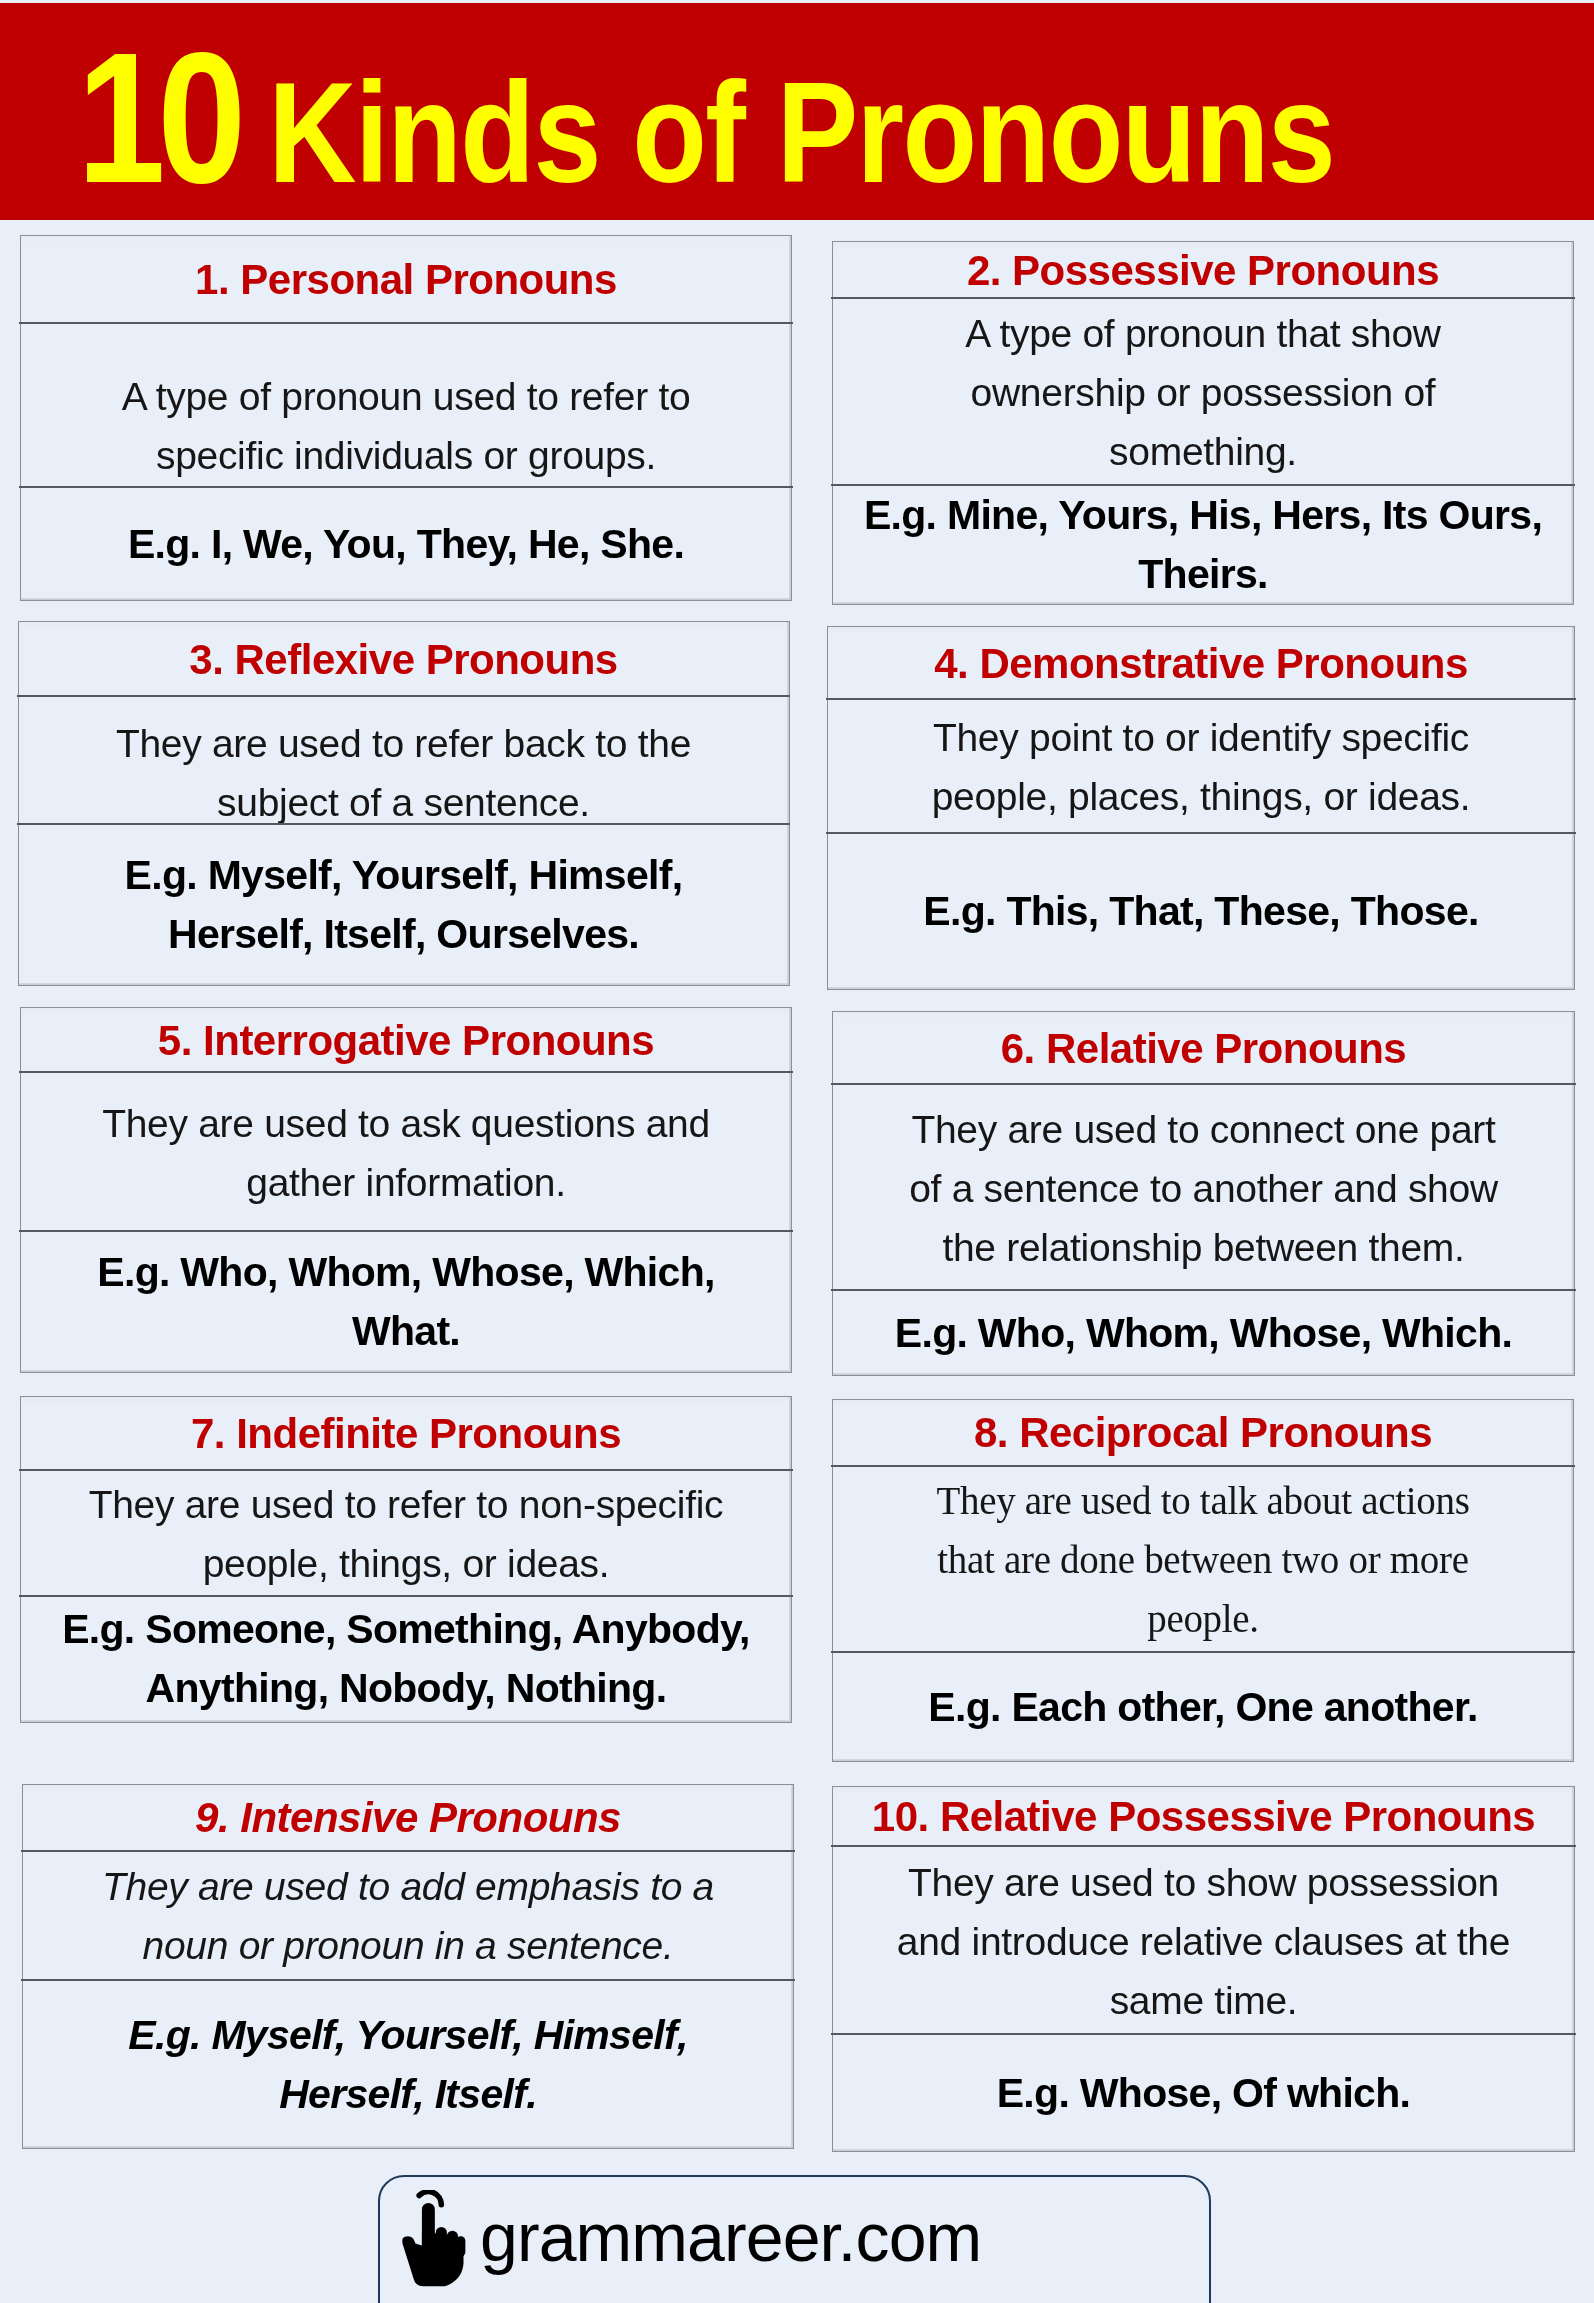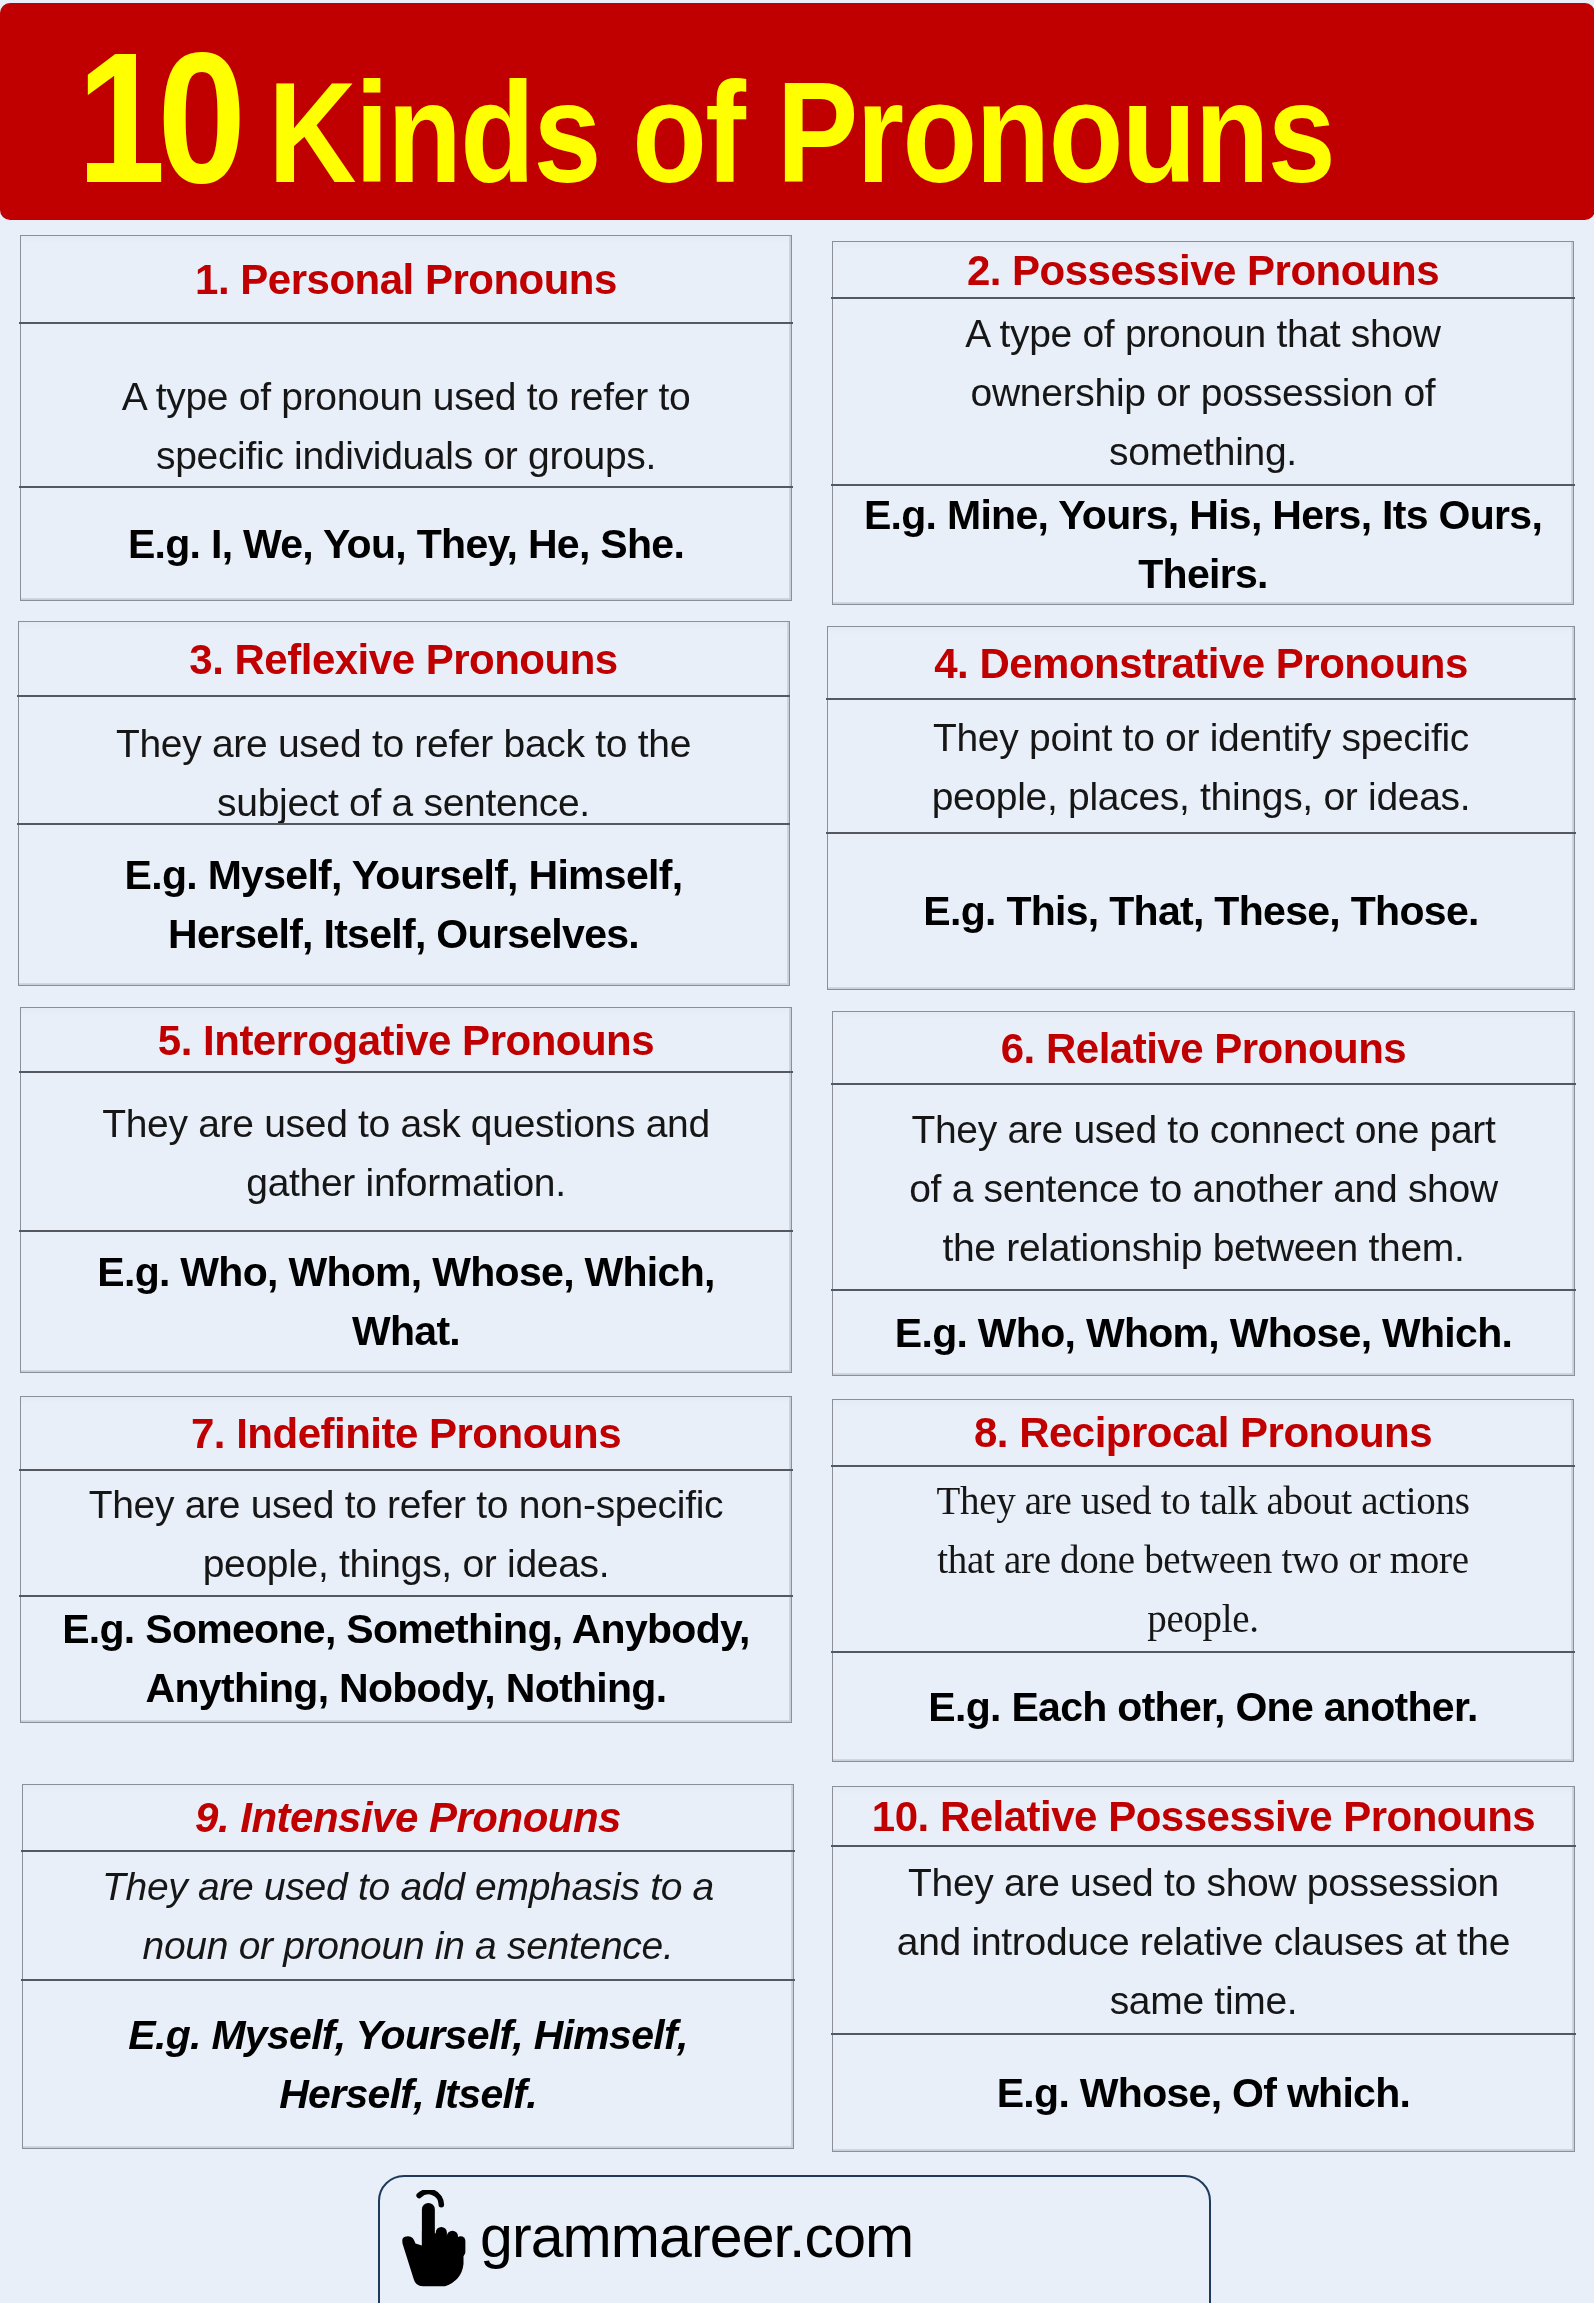--- a/index.html
+++ b/index.html
@@ -4,21 +4,20 @@
 <style>
   html, body { margin: 0; padding: 0; }
   body {
     width: 1595px; height: 2304px; position: relative; overflow: hidden;
     background: #E8EFF8;
     font-family: "Liberation Sans", sans-serif;
   }
   .banner {
     position: absolute; left: 0; top: 2.8px; width: 1595px; height: 217px;
     background: #C00000;
-    border-radius: 10px;
   }
   .banner-title {
     position: absolute; left: 77px; top: 28px; height: 175px;
     white-space: nowrap; color: #FFFF00; font-weight: bold;
     transform-origin: left top; transform: scaleX(0.86);
     display: flex; align-items: baseline;
   }
   .banner-num { font-size: 185px; line-height: 175px; letter-spacing: -9.2px; margin-right: 35px; }
   .banner-text { font-size: 142px; line-height: 175px; letter-spacing: -1.8px; }
 
@@ -39,21 +38,21 @@
   .desc-line { color: #161616; font-size: 39px; line-height: 59px; white-space: nowrap; letter-spacing: -0.3px; }
   .ex-line { color: #000; font-weight: bold; font-size: 41px; line-height: 59px; white-space: nowrap; letter-spacing: -0.7px; }
 
   .footer {
     position: absolute; left: 378px; top: 2175px; width: 833px; height: 157px;
     box-sizing: border-box; border: 2.8px solid #1F3B5C; border-radius: 26px;
     background: #E8EFF8;
   }
   .hand-icon { position: absolute; left: 14.8px; top: 13px; width: 76px; height: 98px; }
   .footer-text {
-    position: absolute; left: 100px; top: 9.2px; font-size: 59px; line-height: 102px;
+    position: absolute; left: 100px; top: 9.2px; font-size: 68px; line-height: 102px;
     color: #000; white-space: nowrap; letter-spacing: -0.9px;
   }
 </style>
 </head>
 <body>
 
 <div class="banner">
   <div class="banner-title">
     <span class="banner-num">10</span>
     <span class="banner-text">Kinds of Pronouns</span>

